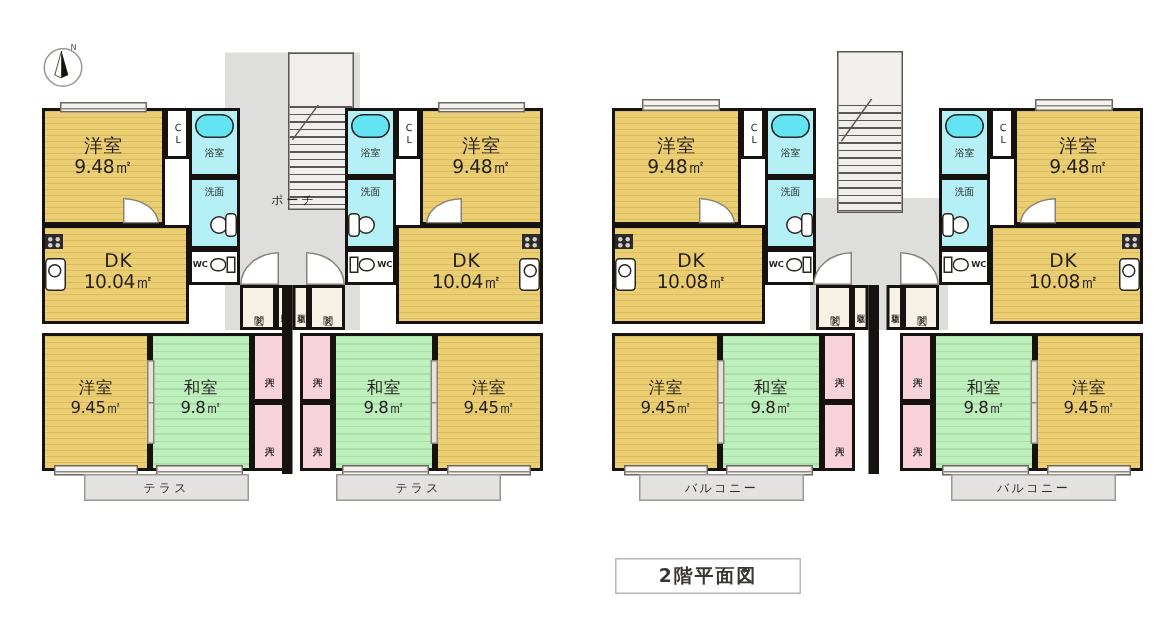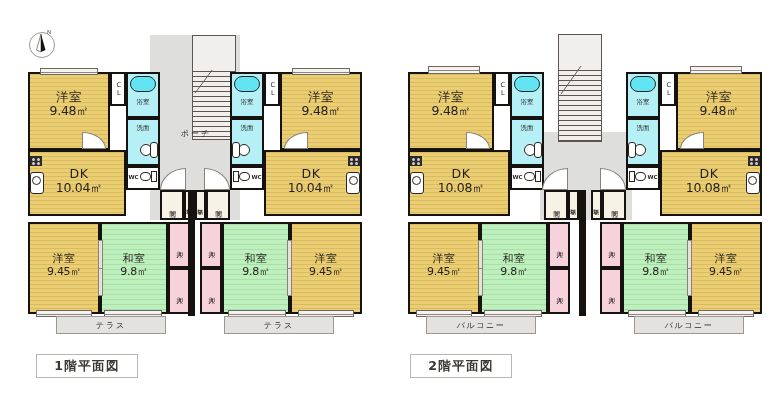--- a/index.html
+++ b/index.html
@@ -285,21 +285,20 @@
     <div class="rm f-pink" style="left:200px;top:268px;width:22px;height:46px;"></div>
     <div class="lbl xs vert" style="left:200px;top:276px;width:22px;height:32px;">押入</div>
 
     <div class="win" style="left:228px;top:310px;width:58px;height:7px;"></div>
     <div class="win" style="left:298px;top:310px;width:56px;height:7px;"></div>
 
     <div class="slab" style="left:224px;top:316px;width:110px;height:18px;font-size:8px;letter-spacing:2px;">テラス</div>
 
     <div class="wall" style="left:188px;top:190px;width:7px;height:126px;"></div>
 
-    <div class="caption" style="left:36px;top:354px;width:102px;height:24px;">1階平面図</div>
   </div>
 
   <div class="ab" id="f2" style="left:390px;top:0px;width:390px;height:417px;">
 
     <div class="porch" style="left:150px;top:132px;width:92px;height:88px;"></div>
 
     <div class="stair" style="left:168px;top:34px;width:44px;height:108px;">
       <div class="treads"></div>
       <svg class="diag" viewBox="0 0 44 108" preserveAspectRatio="none">
         <line x1="2" y1="62" x2="42" y2="6" stroke="#5d5650" stroke-width="1"></line>
@@ -458,16 +457,16 @@
     <div class="rm f-pink" style="left:210px;top:268px;width:22px;height:46px;"></div>
     <div class="lbl xs vert" style="left:210px;top:276px;width:22px;height:32px;">押入</div>
 
     <div class="win" style="left:238px;top:310px;width:58px;height:7px;"></div>
     <div class="win" style="left:308px;top:310px;width:56px;height:7px;"></div>
 
     <div class="slab" style="left:244px;top:316px;width:110px;height:18px;font-size:8px;letter-spacing:1.6px;">バルコニー</div>
 
     <div class="wall" style="left:189px;top:190px;width:7px;height:126px;"></div>
 
-    <div class="caption" style="left:20px;top:354px;width:102px;height:24px;">2階平面図</div>
+    <div class="caption" style="left:20px;top:372px;width:124px;height:24px;">2階平面図</div>
   </div>
 
 </div>
 
 </body></html>

